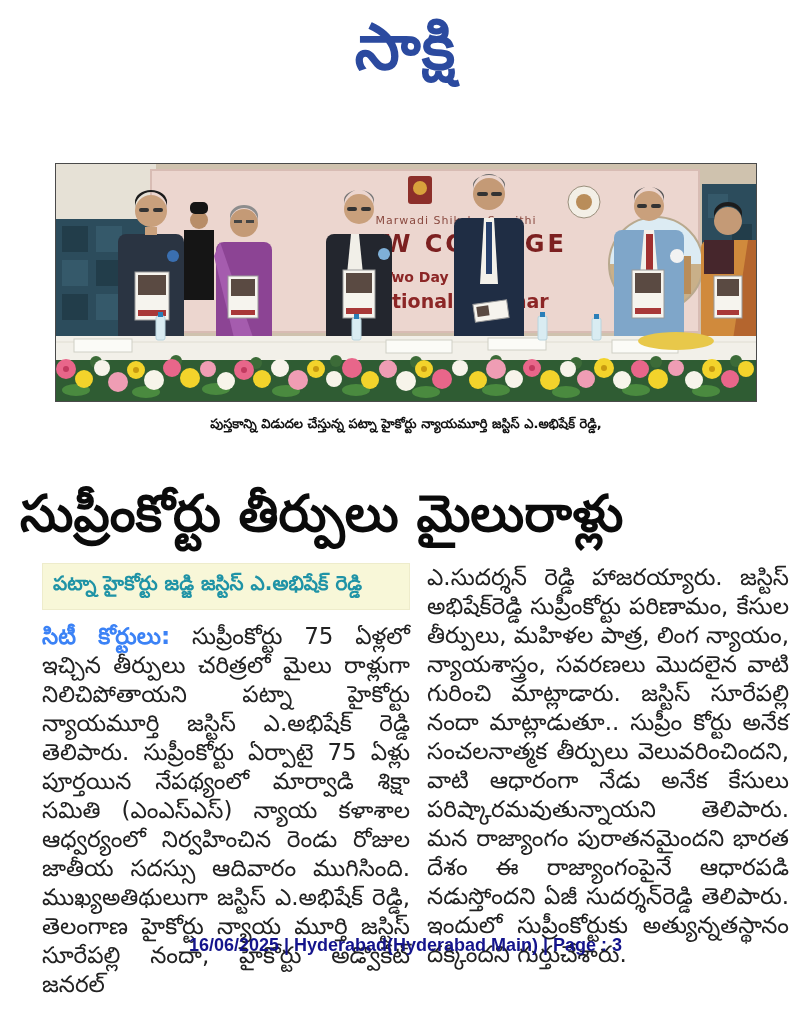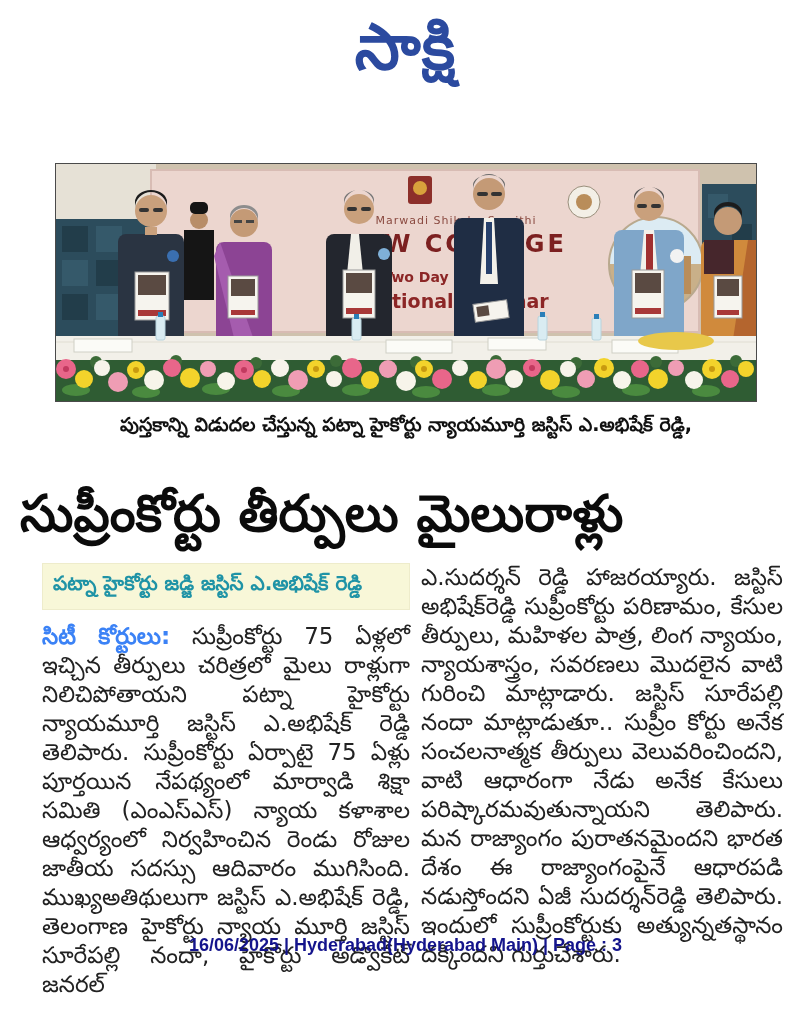--- a/index.html
+++ b/index.html
@@ -22,32 +22,32 @@
   .photo-frame {
     position: absolute; top: 163px; left: 55px;
     width: 702px; height: 239px;
     border: 1px solid #4a4a4a;
     background: #cfc2ae;
   }
   .photo-frame svg { display: block; }
   .caption {
     position: absolute; top: 409px; left: 55px; width: 702px;
     text-align: center;
-    font-size: 19px; font-weight: 600; color: #111;
+    font-size: 13px; font-weight: 600; color: #111;
     line-height: 30px;
   }
   .headline {
     position: absolute; top: 472px; left: 20px; width: 771px;
     text-align: left;
     font-size: 51px; font-weight: 700; color: #0b0b0b;
     line-height: 84px; white-space: nowrap;
   }
   .content {
     position: absolute; top: 563px; left: 42px; width: 747px;
-    display: flex; gap: 11px;
+    display: flex; gap: 17px;
   }
   .col-left { width: 368px; }
   .col-right { width: 362px; }
   .subhead-box {
     background: #f8f7d8;
     border: 1px solid #eeeccb;
     padding: 7px 10px 9px 10px;
     margin-bottom: 12px;
   }
   .subhead-box .subhead {

